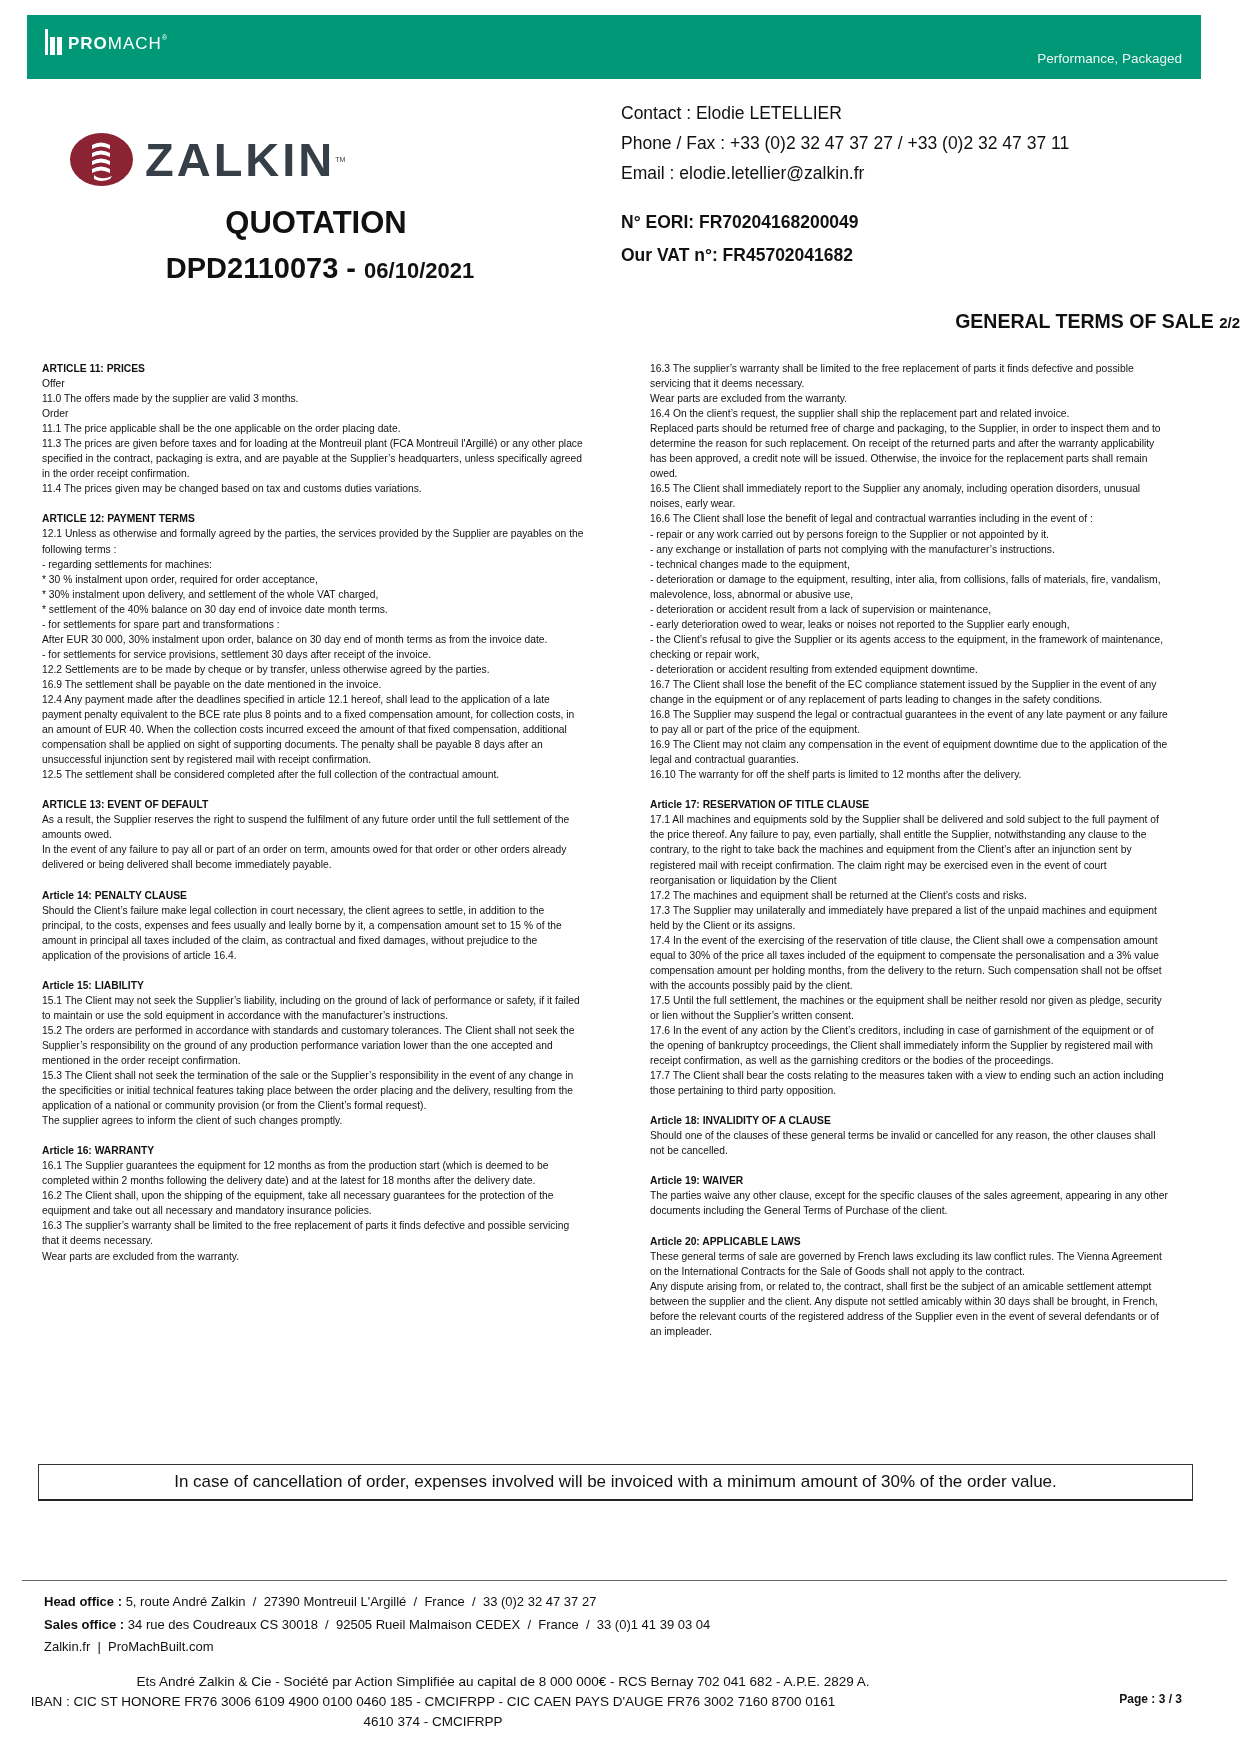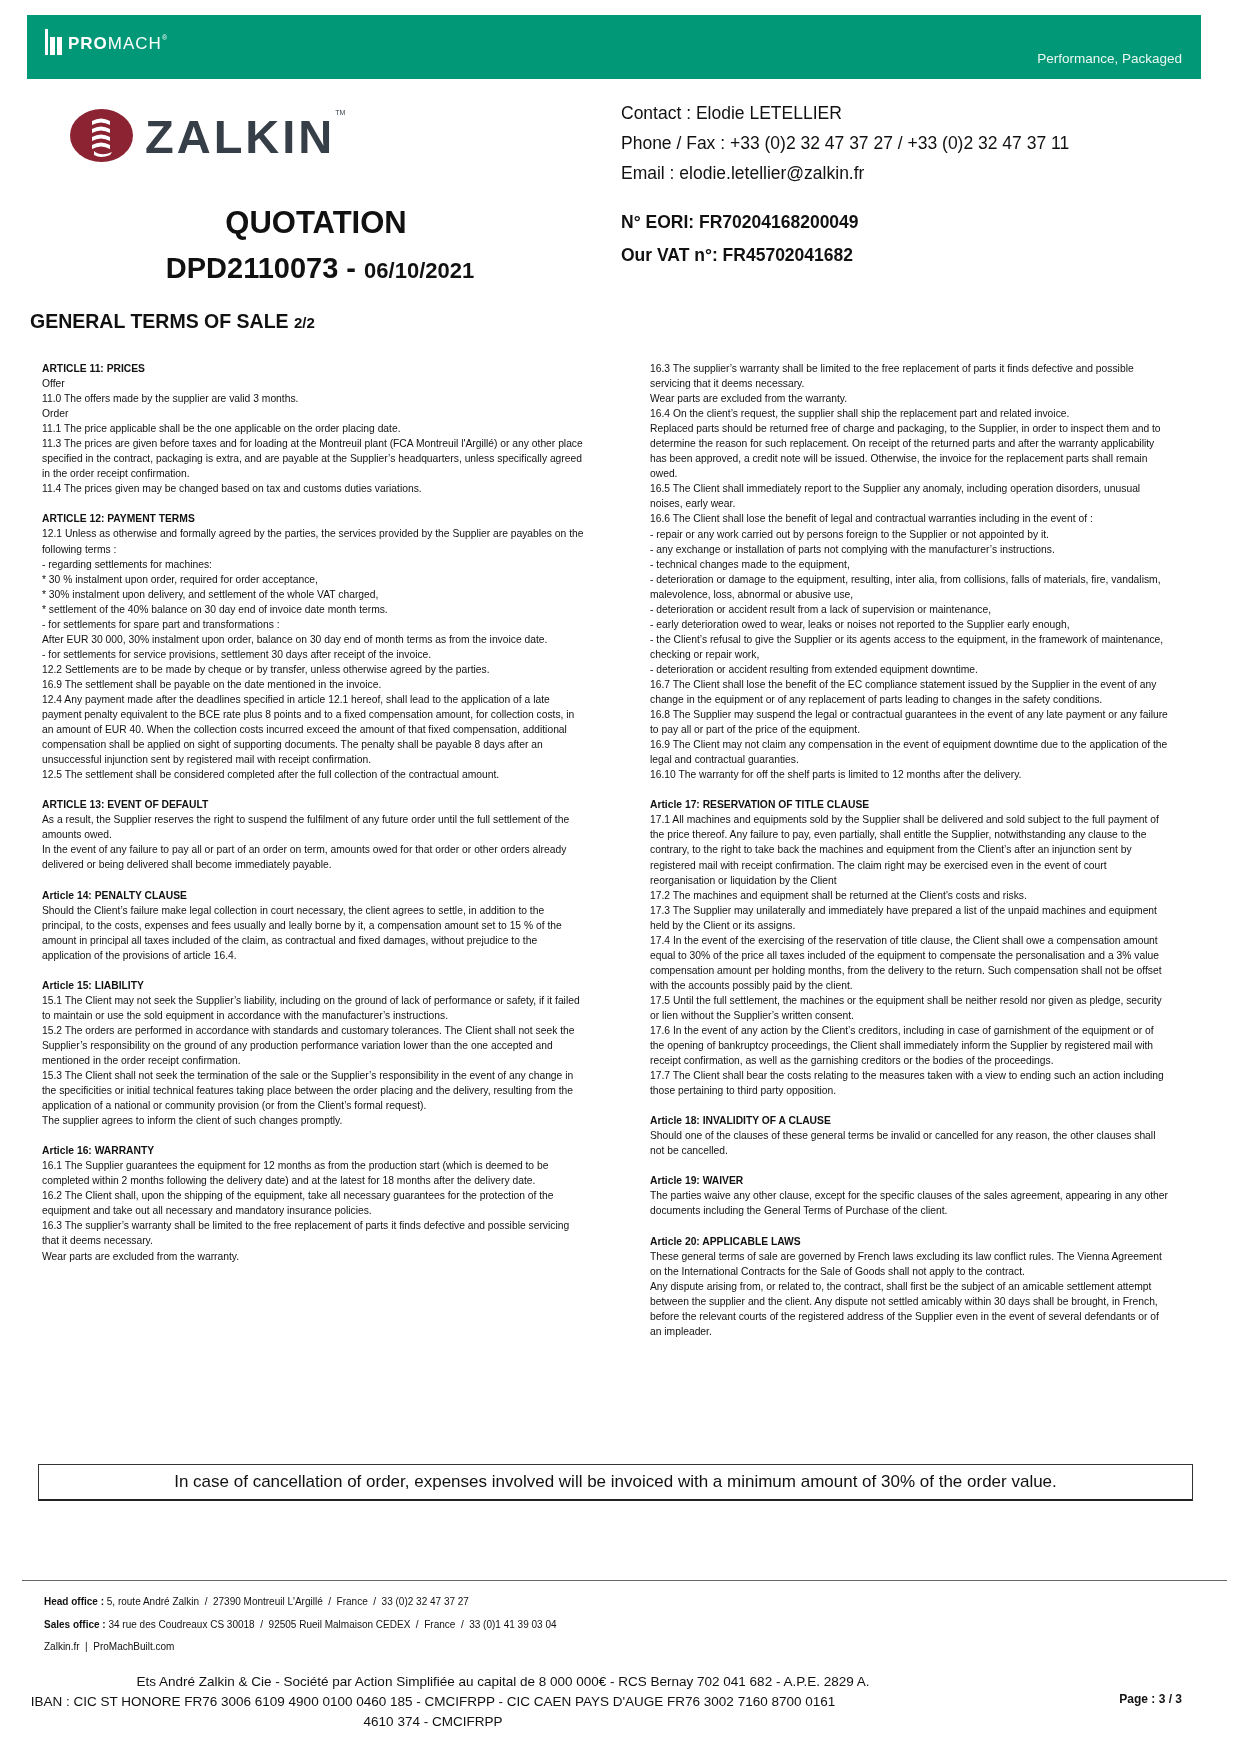--- a/index.html
+++ b/index.html
@@ -11,48 +11,48 @@
     .promach-bars { display: flex; align-items: flex-end; height: 22px; margin-right: 4px; }
     .promach-bars span { display: block; background: #fff; margin-right: 2px; }
     .promach-bars .b1 { width: 3px; height: 26px; }
     .promach-bars .b2 { width: 5px; height: 18px; }
     .promach-bars .b3 { width: 5px; height: 18px; }
     .promach-text { font-size: 17px; letter-spacing: 1px; }
     .promach-text b { font-weight: 700; }
     .promach-text .reg { font-size: 7px; vertical-align: top; }
     .tagline { position: absolute; right: 58px; top: 51px; color: #e8f7f1; font-size: 13.5px; }
 
-    .zalkin-logo { position: absolute; left: 70px; top: 109px; display: flex; }
+    .zalkin-logo { position: absolute; left: 70px; top: 132px; display: flex; align-items: center; }
     .zalkin-mark { width: 63px; height: 53px; border-radius: 50%; background: #8b2332; position: relative; margin-right: 12px; }
     .zalkin-word { font-size: 47px; font-weight: 700; color: #363e47; letter-spacing: 3px; }
     .zalkin-tm { font-size: 7px; vertical-align: top; color: #363e47; }
 
     .contact { position: absolute; left: 621px; top: 103px; font-size: 17.5px; color: #111; }
     .contact div { height: 30px; }
     .ids { position: absolute; left: 621px; top: 212px; font-size: 17.5px; font-weight: 700; }
     .ids div { height: 33px; }
 
     .quote-title { position: absolute; left: 136px; top: 205px; width: 360px; text-align: center; font-size: 31px; font-weight: 700; }
     .quote-ref { position: absolute; left: 120px; top: 252px; width: 400px; text-align: center; font-size: 29px; font-weight: 700; }
     .quote-ref .date { font-size: 22px; }
 
-    .gts-title { position: absolute; left: 0; top: 310px; width: 1240px; text-align: left; font-size: 19.5px; font-weight: 700; padding-left: 30px; }
+    .gts-title { position: absolute; left: 0; top: 310px; width: 1240px; text-align: right; font-size: 19.5px; font-weight: 700; padding-left: 30px; }
     .gts-title .pg { font-size: 15px; }
 
     .col { position: absolute; top: 361px; font-size: 10.3px; line-height: 15.05px; color: #111; }
     .col.left { left: 42px; width: 545px; }
     .col.right { left: 650px; width: 520px; }
     .article { margin-bottom: 15px; }
     .article-heading { font-weight: 700; }
     .article p { white-space: normal; }
 
     .cancel-box { position: absolute; left: 38px; top: 1464px; width: 1155px; height: 37px; border: 1px solid #333; border-bottom: 2px solid #222; display: flex; align-items: center; justify-content: center; font-size: 17px; }
 
     .footer-rule { position: absolute; left: 22px; top: 1580px; width: 1205px; border-top: 1px solid #666; }
-    .footer-lines { position: absolute; left: 44px; top: 1591px; font-size: 10px; line-height: 22.5px; }
+    .footer-lines { position: absolute; left: 44px; top: 1591px; font-size: 13px; line-height: 22.5px; }
     .footer-lines b { font-weight: 700; }
     .legal { position: absolute; left: 0; top: 1672px; width: 992px; text-align: center; font-size: 13.5px; line-height: 20px; padding-left: 14px; }
     .legal .iban { padding-right: 140px; }
     .page-num { position: absolute; right: 58px; top: 1692px; font-size: 12px; font-weight: 700; margin-left: 48px; }
   </style>
 </head>
 <body>
 
 <div class="topbar"></div>
 <div class="promach-logo">

